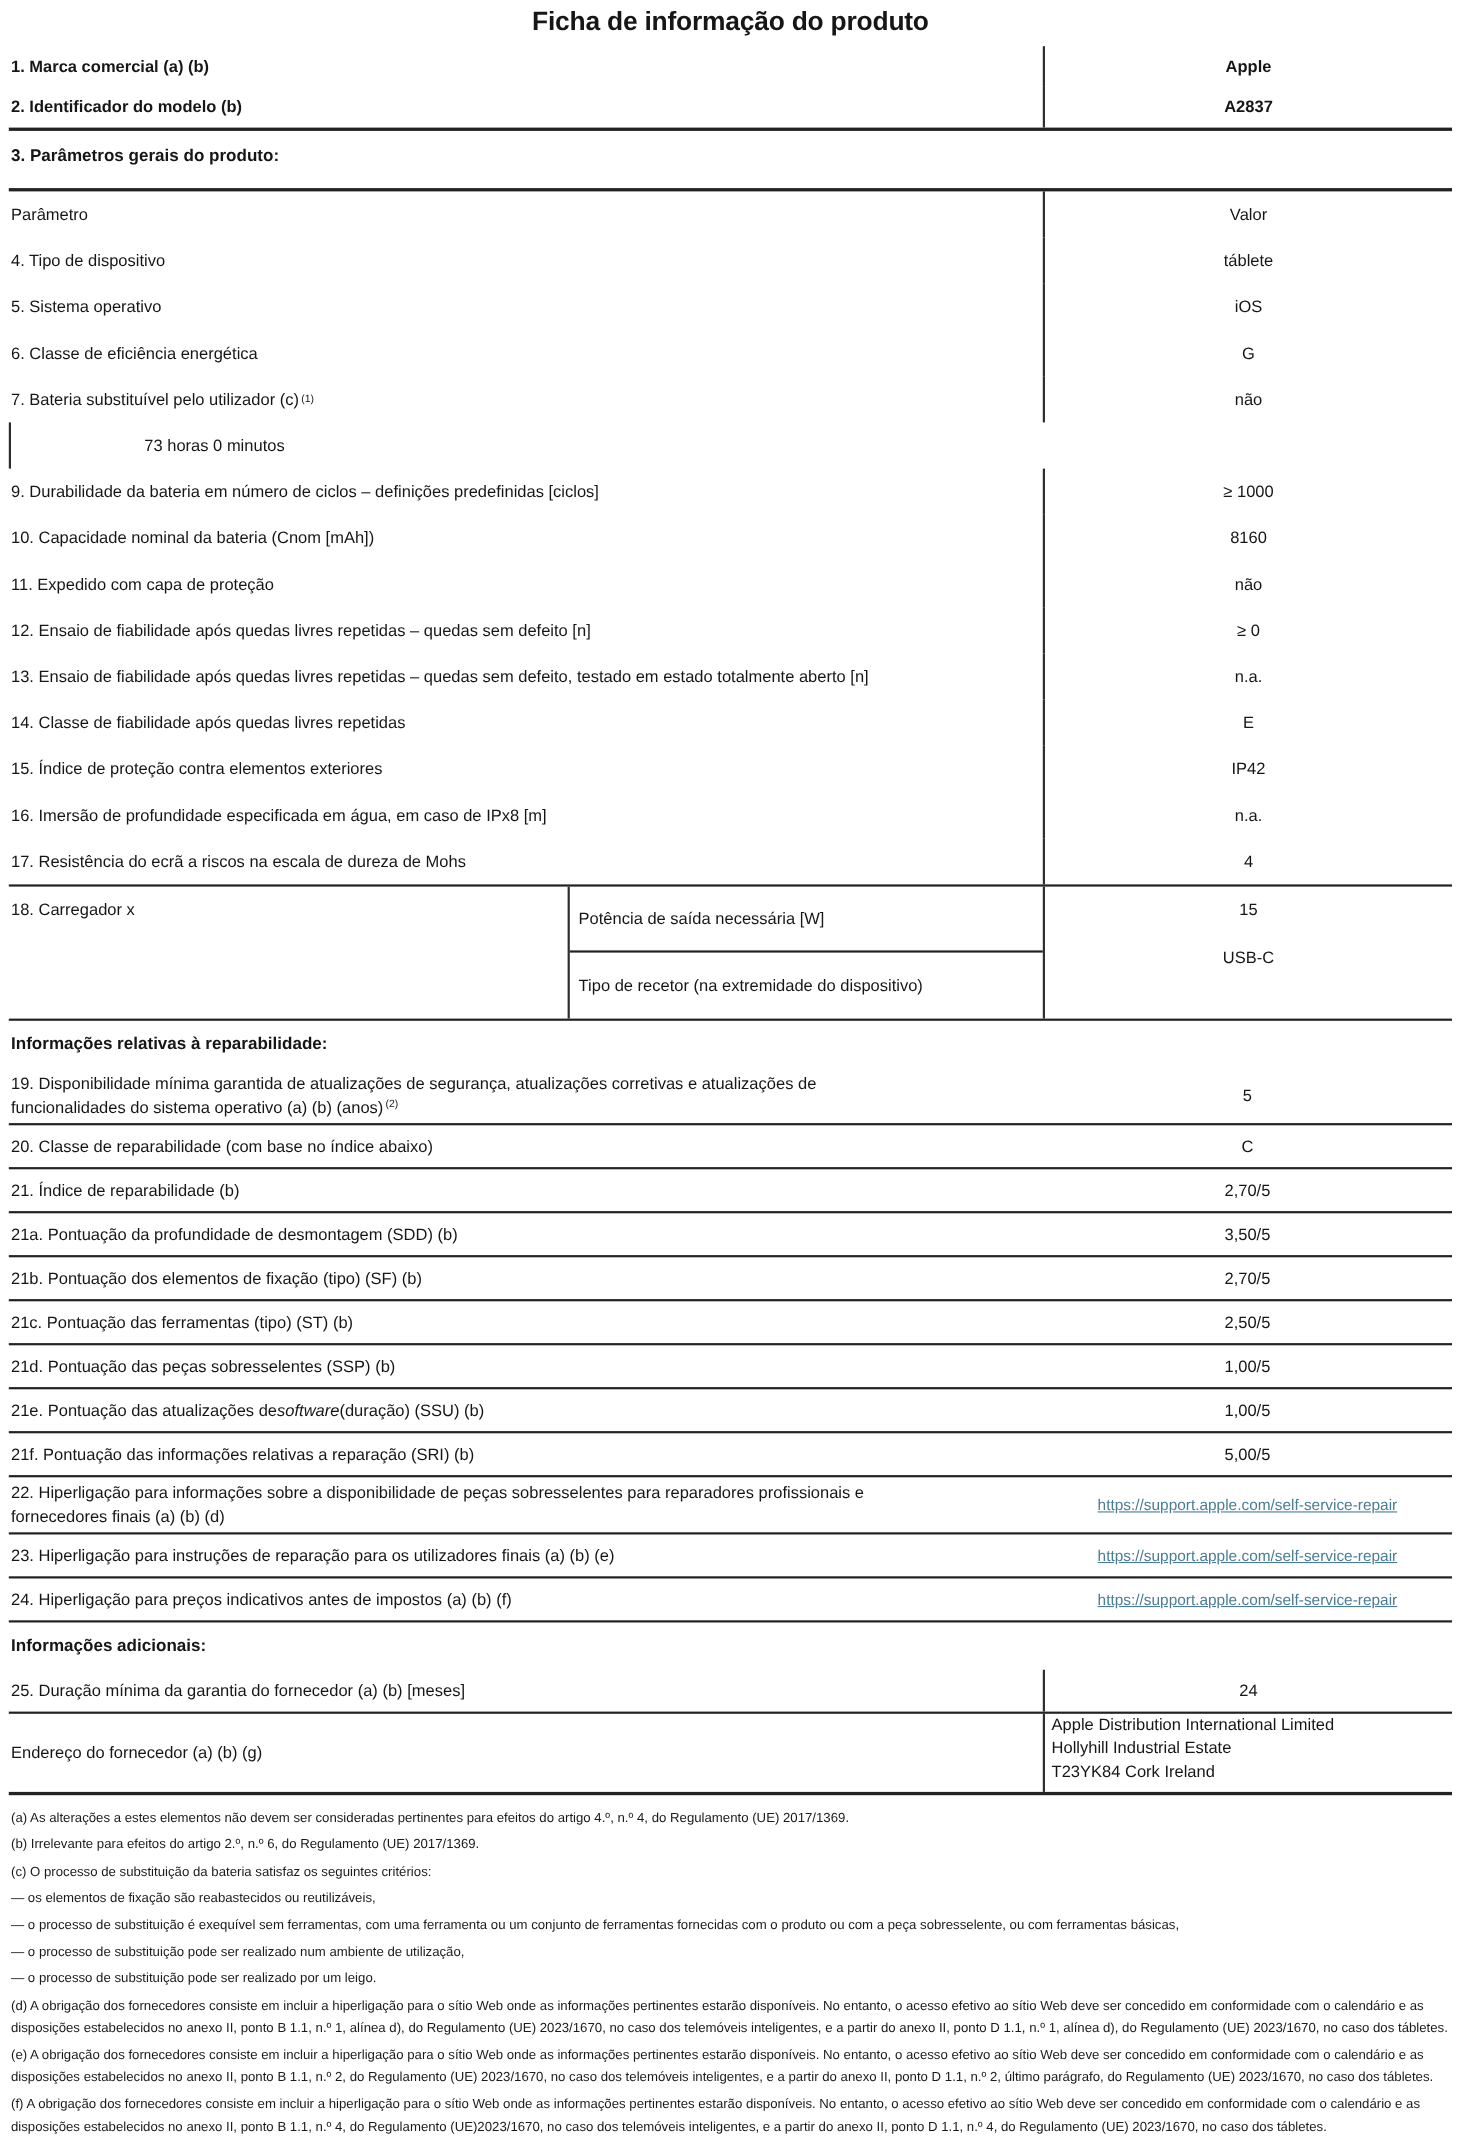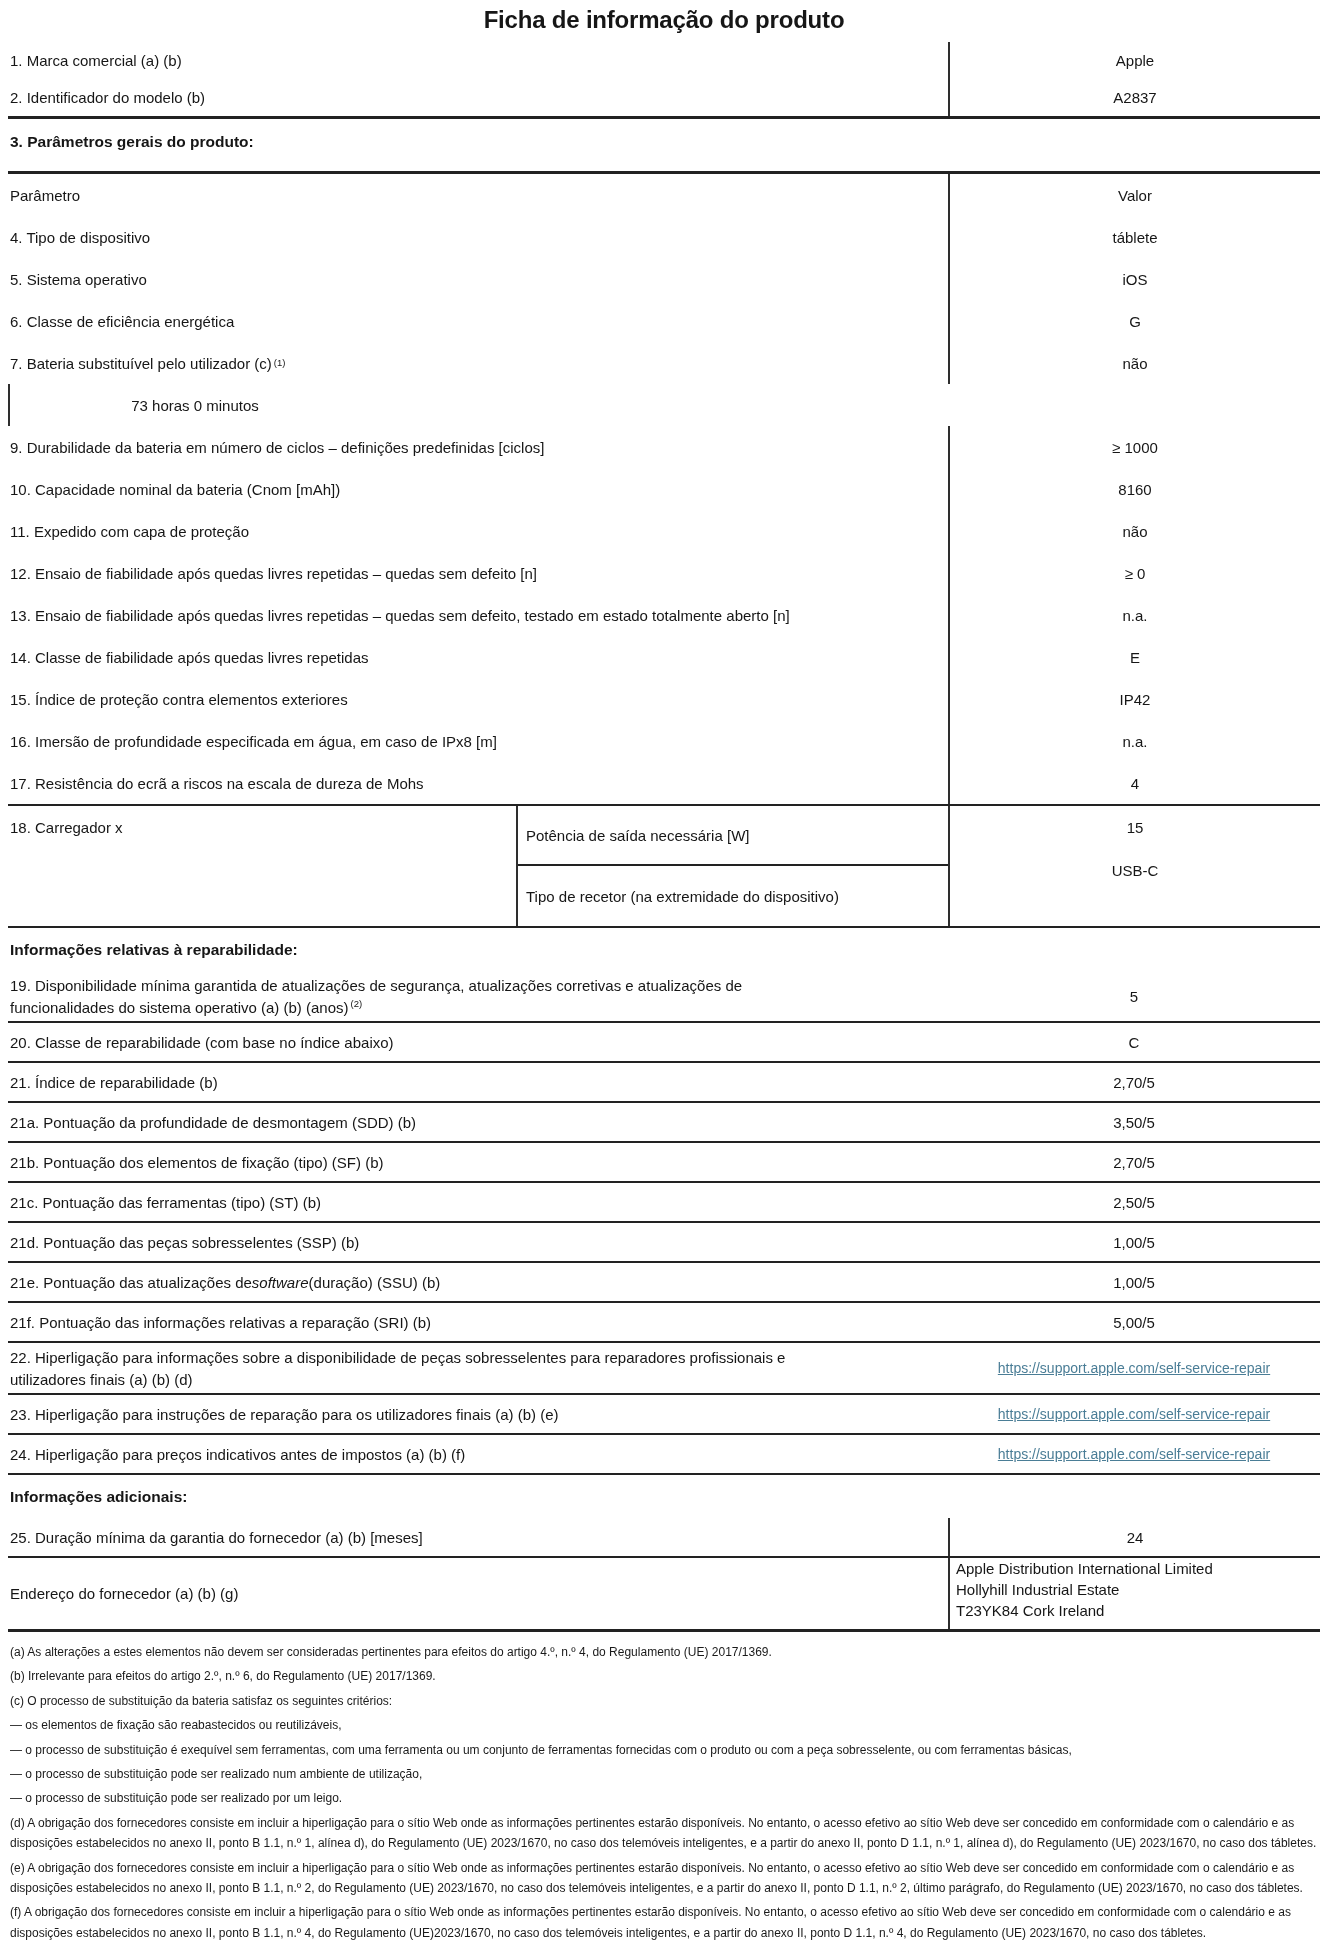--- a/index.html
+++ b/index.html
@@ -23,21 +23,21 @@
 
   .row { display:flex; align-items:stretch; }
   .lbl { flex:1; padding:0 10px 0 2px; display:flex; align-items:center; }
   .val {
     width:372px; display:flex; align-items:center; justify-content:center;
     text-align:center; padding:0 4px;
   }
 
   
   .tableA { border-bottom:3px solid #222; }
-  .tableA .row { height:37px; }
+  .tableA .row { height:37px;font-weight:bold; }
   .tableA .val { border-left:2px solid #2e2e2e; }
 
   .sec-h { font-weight:bold; font-size:15.5px; padding:14px 2px 20px; }
   .sec-h2 { font-weight:bold; font-size:15.5px; padding:13px 2px 12px; }
 
   
   .tableB { border-top:3.5px solid #222; }
   .tableB .row { height:42px; }
   .tableB .val { border-left:2px solid #2e2e2e; }
 
@@ -225,21 +225,21 @@
       <div class="val">1,00/5</div>
     </div>
     <div class="row">
       <div class="lbl">21f. Pontuação das informações relativas a reparação (SRI) (b)</div>
       <div class="val">5,00/5</div>
     </div>
 
     <div class="row r22">
       <div class="lbl">
         <span class="line">22. Hiperligação para informações sobre a disponibilidade de peças sobresselentes para reparadores profissionais e</span>
-        <span class="line">utilizadores finais (a) (b) (d)</span>
+        <span class="line">fornecedores finais (a) (b) (d)</span>
       </div>
       <div class="val">
         <a class="link" href="#">https://support.apple.com/self-service-repair</a>
       </div>
     </div>
     <div class="row">
       <div class="lbl">23. Hiperligação para instruções de reparação para os utilizadores finais (a) (b) (e)</div>
       <div class="val">
         <a class="link" href="#">https://support.apple.com/self-service-repair</a>
       </div>

